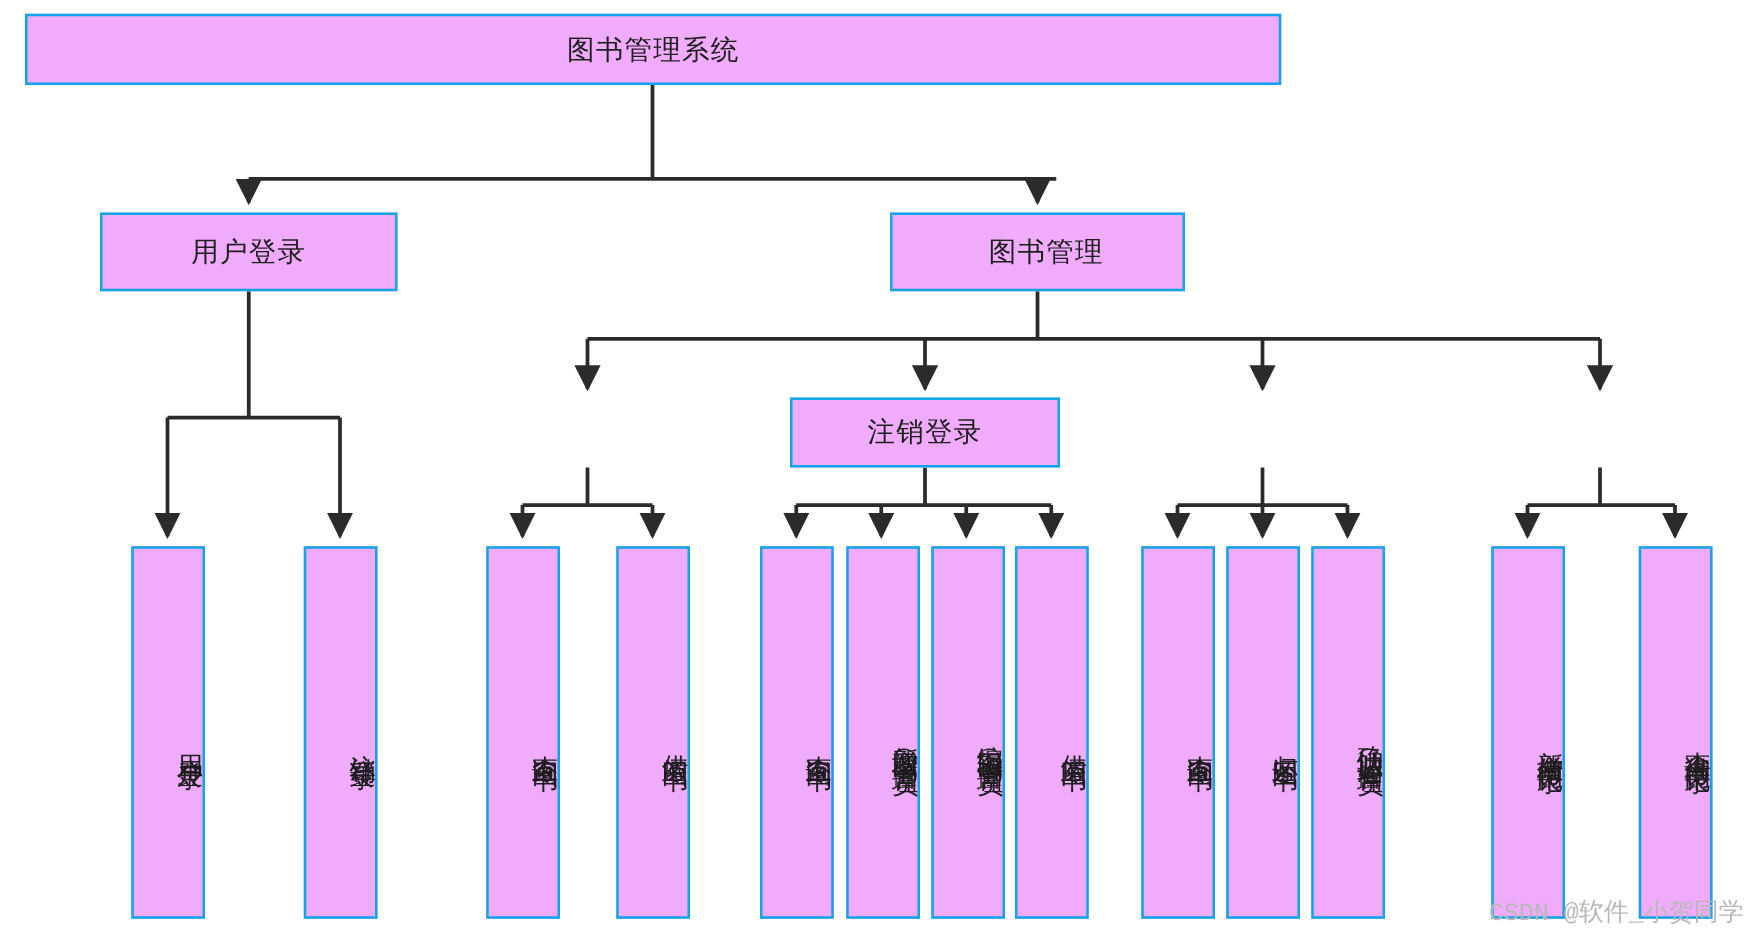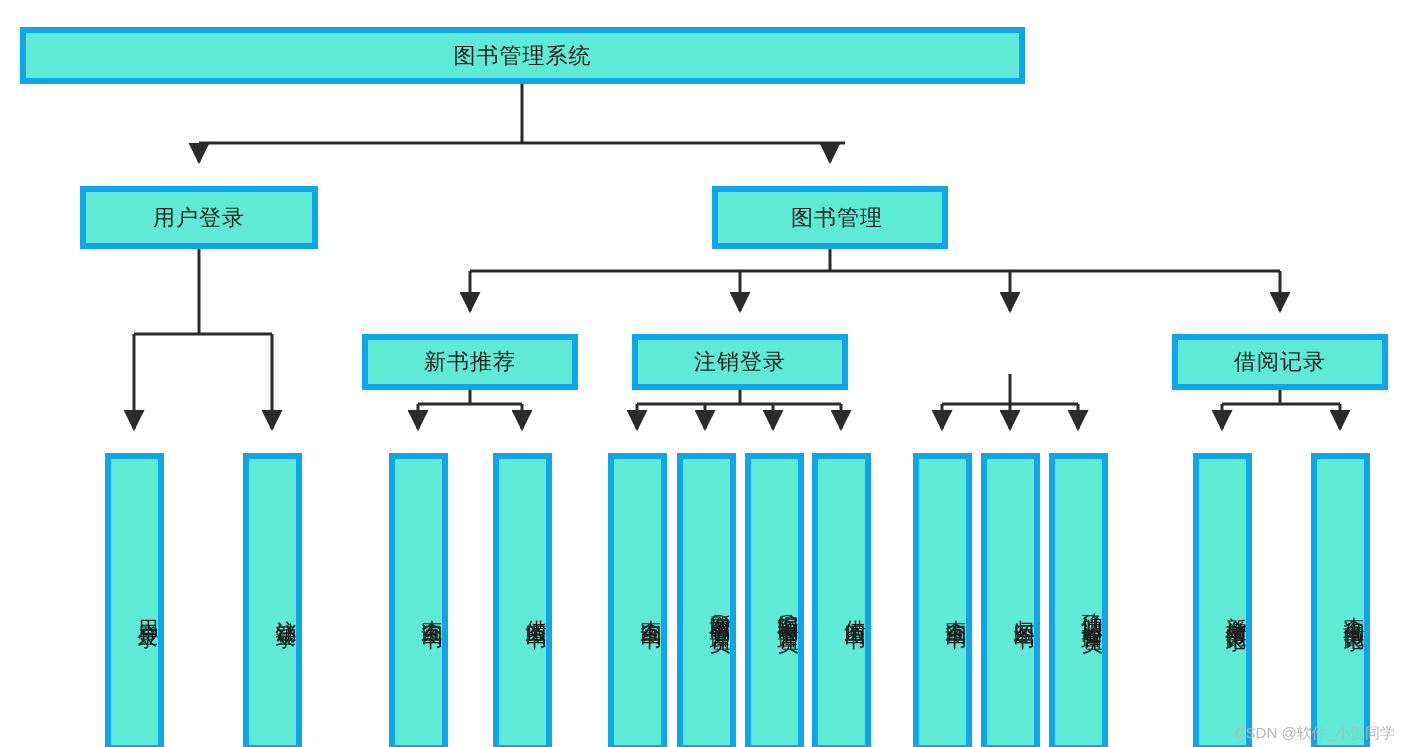--- a/index.html
+++ b/index.html
@@ -22,28 +22,27 @@
     position: absolute;
     left: 0;
     top: 0;
     width: 1405px;
     height: 747px;
     pointer-events: none;
   }
   .node {
     position: absolute;
     box-sizing: border-box;
-    background: #5eead4;
-    border: 6px solid #0ea5e9;
+    background: #f0abfc;
+    border: 2px solid #0ea5e9;
     display: flex;
     align-items: center;
     justify-content: center;
     color: #1d1d1d;
     z-index: 2;
-    margin-top: 16px;
   }
   .node.horizontal {
     font-size: 22px;
     letter-spacing: 1px;
   }
   .node.vertical {
     writing-mode: vertical-rl;
     text-orientation: upright;
     font-size: 21px;
     letter-spacing: 3px;
@@ -53,25 +52,25 @@
     line-height: 1.0;
   }
   .node .label {
     display: block;
     white-space: nowrap;
   }
   #watermark {
     position: absolute;
     right: 10px;
     bottom: 4px;
-    font-size: 15px;
+    font-size: 20px;
     color: #b8b8b8;
     z-index: 5;
     white-space: nowrap;
-    font-family: Liberation Sans, sans-serif;
+    font-family: Liberation Mono, monospace;
   }
 </style>
 </head>
 <body>
 
 <div id="diagram-root">
 
   <svg id="edges-svg" viewBox="0 0 1405 747">
     <defs>
       <marker id="arrow" viewBox="0 0 10 10" refX="9" refY="5" markerWidth="7" markerHeight="7" orient="auto-start-reverse">
@@ -126,28 +125,22 @@
     <span class="label">图书管理系统</span>
   </div>
 
   <div class="node horizontal" style="left:80px; top:170px; width:238px; height:63px;">
     <span class="label">用户登录</span>
   </div>
   <div class="node horizontal" style="left:712px; top:170px; width:236px; height:63px;padding-left:14px;">
     <span class="label">图书管理</span>
   </div>
 
-  <div class="node horizontal" style="left:362px; top:318px; width:216px; height:56px;">
-    <span class="label">新书推荐</span>
-  </div>
   <div class="node horizontal" style="left:632px; top:318px; width:216px; height:56px;">
     <span class="label">注销登录</span>
-  </div>
-  <div class="node horizontal" style="left:1172px; top:318px; width:216px; height:56px;">
-    <span class="label">借阅记录</span>
   </div>
 
   <div class="node vertical" style="left:105px; top:437px; width:59px; height:298px;">
     <span class="label">用户登录</span>
   </div>
   <div class="node vertical" style="left:243px; top:437px; width:59px; height:298px;">
     <span class="label">注销登录</span>
   </div>
 
   <div class="node vertical" style="left:389px; top:437px; width:59px; height:298px;">

